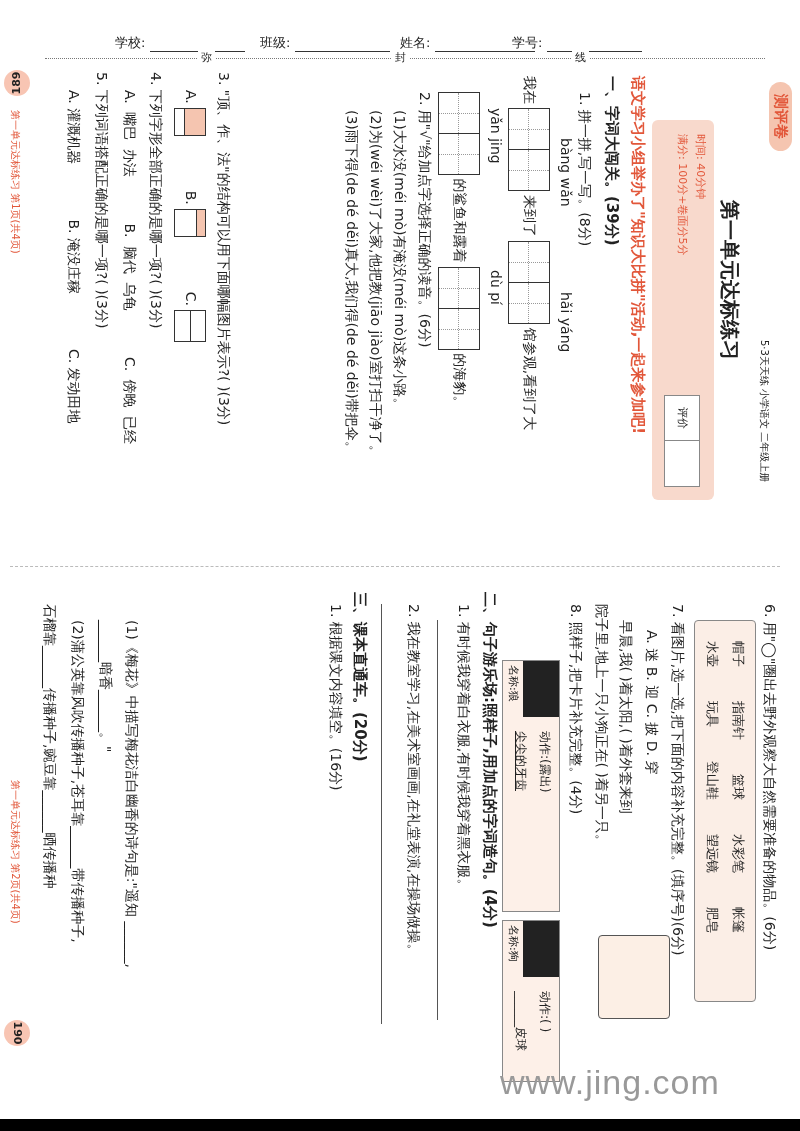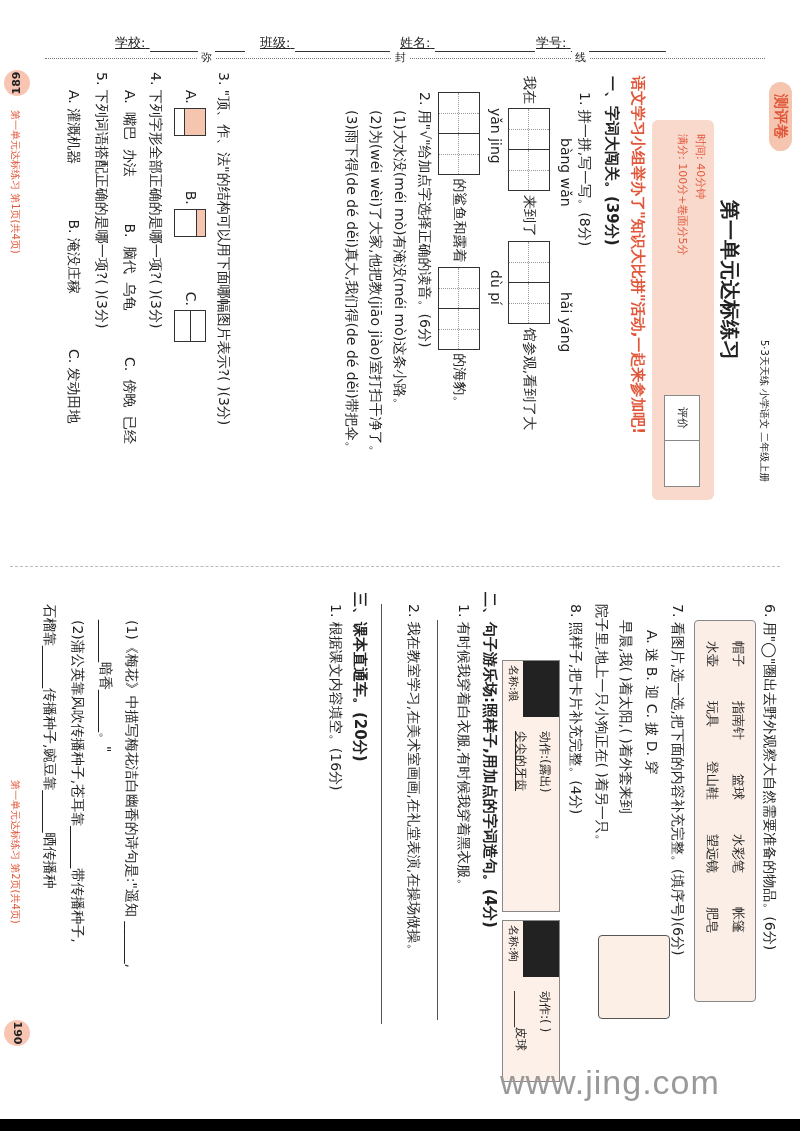--- a/index.html
+++ b/index.html
@@ -1,18 +1,18 @@
 <!DOCTYPE html>
 <html><head>
 <meta charset="utf-8">
 <style>
   html,body{margin:0;padding:0;}
   body{width:800px;height:1131px;background:#fff;position:relative;overflow:hidden;font-family:"DejaVu Sans","Liberation Sans",sans-serif;color:#222;}
   .topbar{position:absolute;left:0;top:30px;width:800px;height:20px;font-size:13px;}
-  .topbar .fld{position:absolute;top:4px;text-decoration:underline;}
+  .topbar .fld{position:absolute;top:4px;}
   .topbar .ln{display:inline-block;border-bottom:1px solid #333;height:12px;vertical-align:bottom;}
   .sealline{position:absolute;top:58px;left:45px;width:720px;border-top:1px dotted #777;}
   .sealch{position:absolute;top:50px;font-size:11px;background:#fff;padding:0 3px;}
   .divider{position:absolute;left:10px;top:566px;width:770px;border-top:1px dashed #bbb;}
   .wm{position:absolute;left:500px;top:1063px;font-size:34px;color:#999;font-family:"Liberation Sans",sans-serif;letter-spacing:1px;}
   .blackbar{position:absolute;left:0;bottom:0;width:800px;height:12px;background:#000;}
 
   
   .page{position:absolute;transform-origin:0 0;transform:rotate(90deg);}
   .p1{left:800px;top:70px;width:490px;height:800px;}
@@ -44,21 +44,21 @@
     <span class="ln" style="width:95px;"></span>
   </div>
   <div class="fld" style="left:260px;">
     <span>班级:</span>
     <span class="ln" style="width:95px;"></span>
   </div>
   <div class="fld" style="left:400px;">
     <span>姓名:</span>
     <span class="ln" style="width:100px;"></span>
   </div>
-  <div class="fld" style="left:536px;">
+  <div class="fld" style="left:512px;">
     <span>学号:</span>
     <span class="ln" style="width:95px;"></span>
   </div>
 </div>
 <div class="sealline"></div>
 <span class="sealch" style="left:198px;">弥</span>
 <span class="sealch" style="left:392px;">封</span>
 <span class="sealch" style="left:572px;">线</span>
 
 <div class="page p1">

